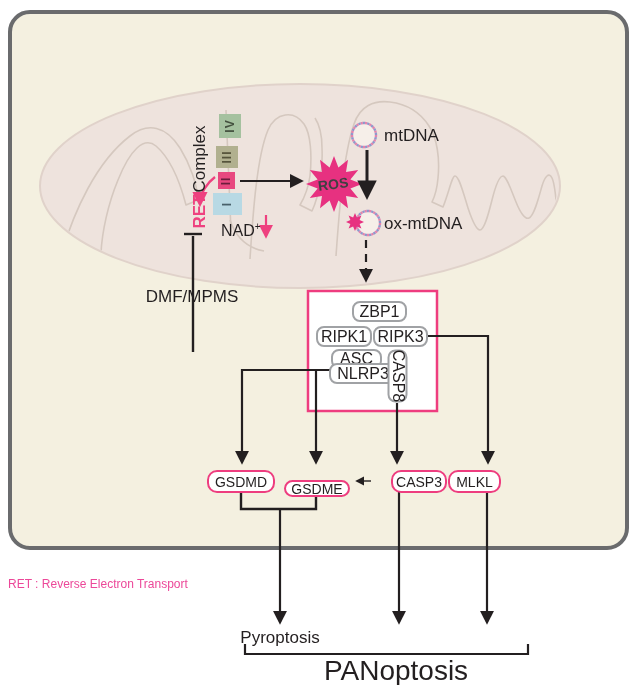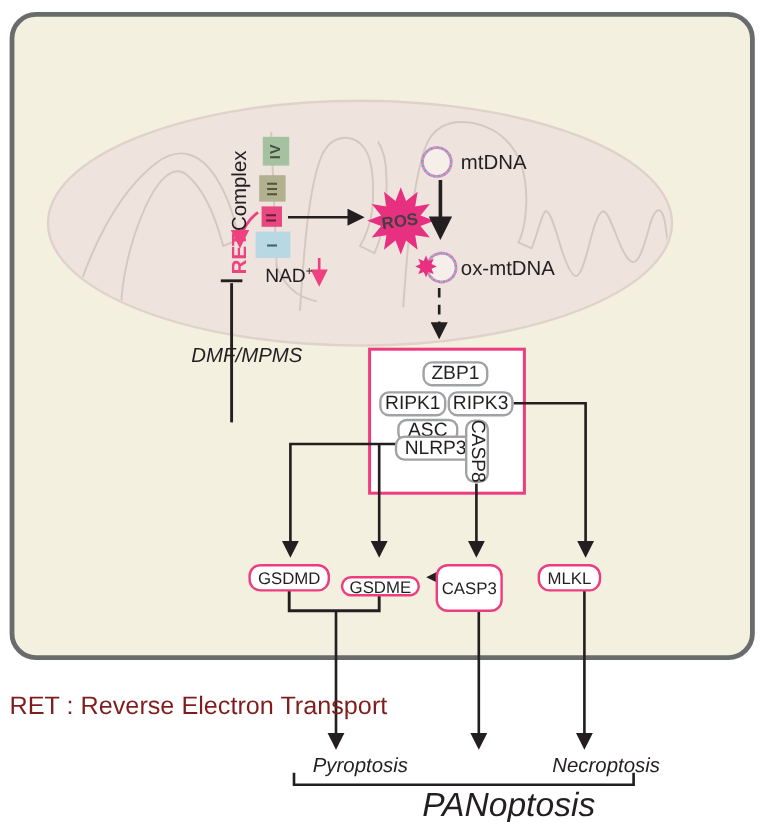--- a/index.html
+++ b/index.html
@@ -13,32 +13,32 @@
   .cplx{display:flex;align-items:center;justify-content:center;box-sizing:border-box;}
   .cplx span{transform:rotate(-90deg);font-size:12px;font-weight:600;letter-spacing:1px;}
   
   #ret-complex{width:132px;height:18px;display:flex;align-items:center;justify-content:center;
                transform:rotate(-90deg);font-size:17px;white-space:nowrap;}
   #ret-complex .ret{color:#ee417f;font-weight:600;}
   #ret-complex .cword{color:#231f20;margin-left:2px;}
   .lbl{white-space:nowrap;}
   .lbl17{font-size:17px;}
   .lbl16{font-size:16px;}
-  .center{text-align:right;font-style:italic;}
+  .center{text-align:center;}
   
   .pill{background:#ffffff;border:2px solid #a0a2a5;border-radius:8px;box-sizing:border-box;
         display:flex;align-items:center;justify-content:center;font-size:16px;}
   #pill-casp8{transform:rotate(90deg);}
   
   .ebox{background:#ffffff;border:2.5px solid #ee3d7f;border-radius:10px;box-sizing:border-box;
         display:flex;align-items:center;justify-content:center;font-size:14px;}
   #panoptosome-title{font-size:24px;}
   #ros-label{font-size:14px;color:#414042;transform:rotate(-8deg);font-weight:600;}
   #panoptosis-label{font-size:28px;}
-  #ret-legend{font-size:21px;color:#7f1d1d;}
+  #ret-legend{font-size:12px;color:#ec4899;}
   sup{font-size:10px;}
 </style>
 </head>
 <body>
 
 <div id="stage">
 
   <div id="cell-body" class="abs"></div>
 
   <svg id="diagram-svg" class="abs" viewBox="0 0 640 685">
@@ -137,22 +137,21 @@
 
   <div class="pill abs" style="left:352px;top:301px;width:55px;height:21px;">ZBP1</div>
   <div class="pill abs" style="left:316px;top:326px;width:56px;height:21px;">RIPK1</div>
   <div class="pill abs" style="left:373px;top:326px;width:55px;height:21px;">RIPK3</div>
   <div class="pill abs" style="left:331px;top:349px;width:51px;height:20px;">ASC</div>
   <div class="pill abs" style="left:329px;top:363px;width:68px;height:21px;">NLRP3</div>
   <div id="pill-casp8" class="pill abs" style="left:371px;top:366px;width:53px;height:20px;">CASP8</div>
 
   <div class="ebox abs" style="left:207px;top:470px;width:68px;height:23px;">GSDMD</div>
   <div class="ebox abs" style="left:284px;top:480px;width:66px;height:17px;">GSDME</div>
-  <div class="ebox abs" style="left:363px;top:470px;width:56px;height:40px;text-align:center;">CASP3</div>
+  <div class="ebox abs" style="left:391px;top:470px;width:56px;height:23px;text-align:center;">CASP3</div>
   <div class="ebox abs" style="left:448px;top:470px;width:53px;height:23px;">MLKL</div>
 
   <div id="ret-legend" class="abs lbl" style="left:8px;top:577px;">RET : Reverse Electron Transport</div>
 
   <div class="abs lbl17 center" style="left:220px;top:628px;width:120px;">Pyroptosis</div>
-  <div class="abs lbl17 center" style="left:430px;top:628px;width:120px;">Necroptosis</div>
   <div id="panoptosis-label" class="abs center" style="left:296px;top:655px;width:200px;">PANoptosis</div>
 
 </div>
 
 </body></html>

